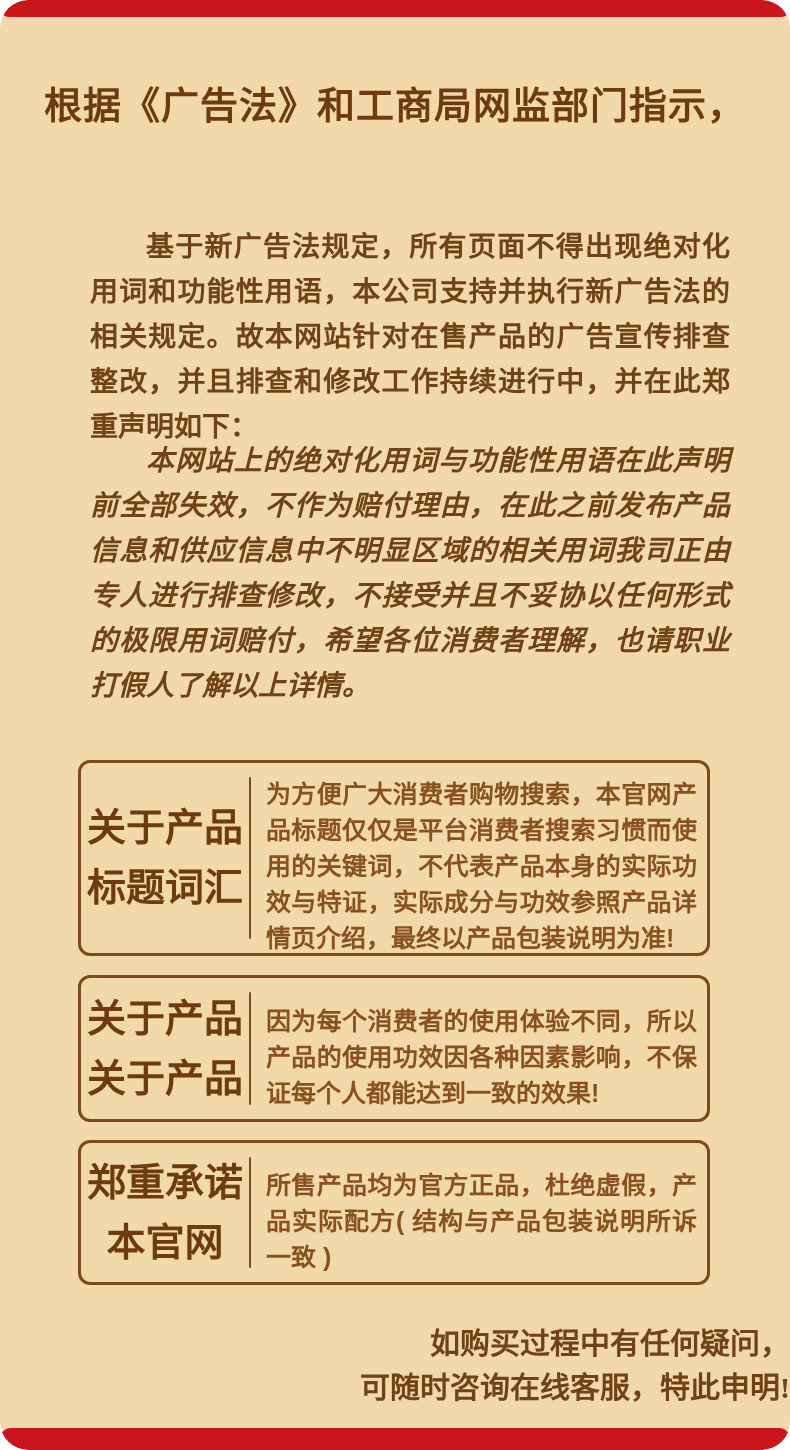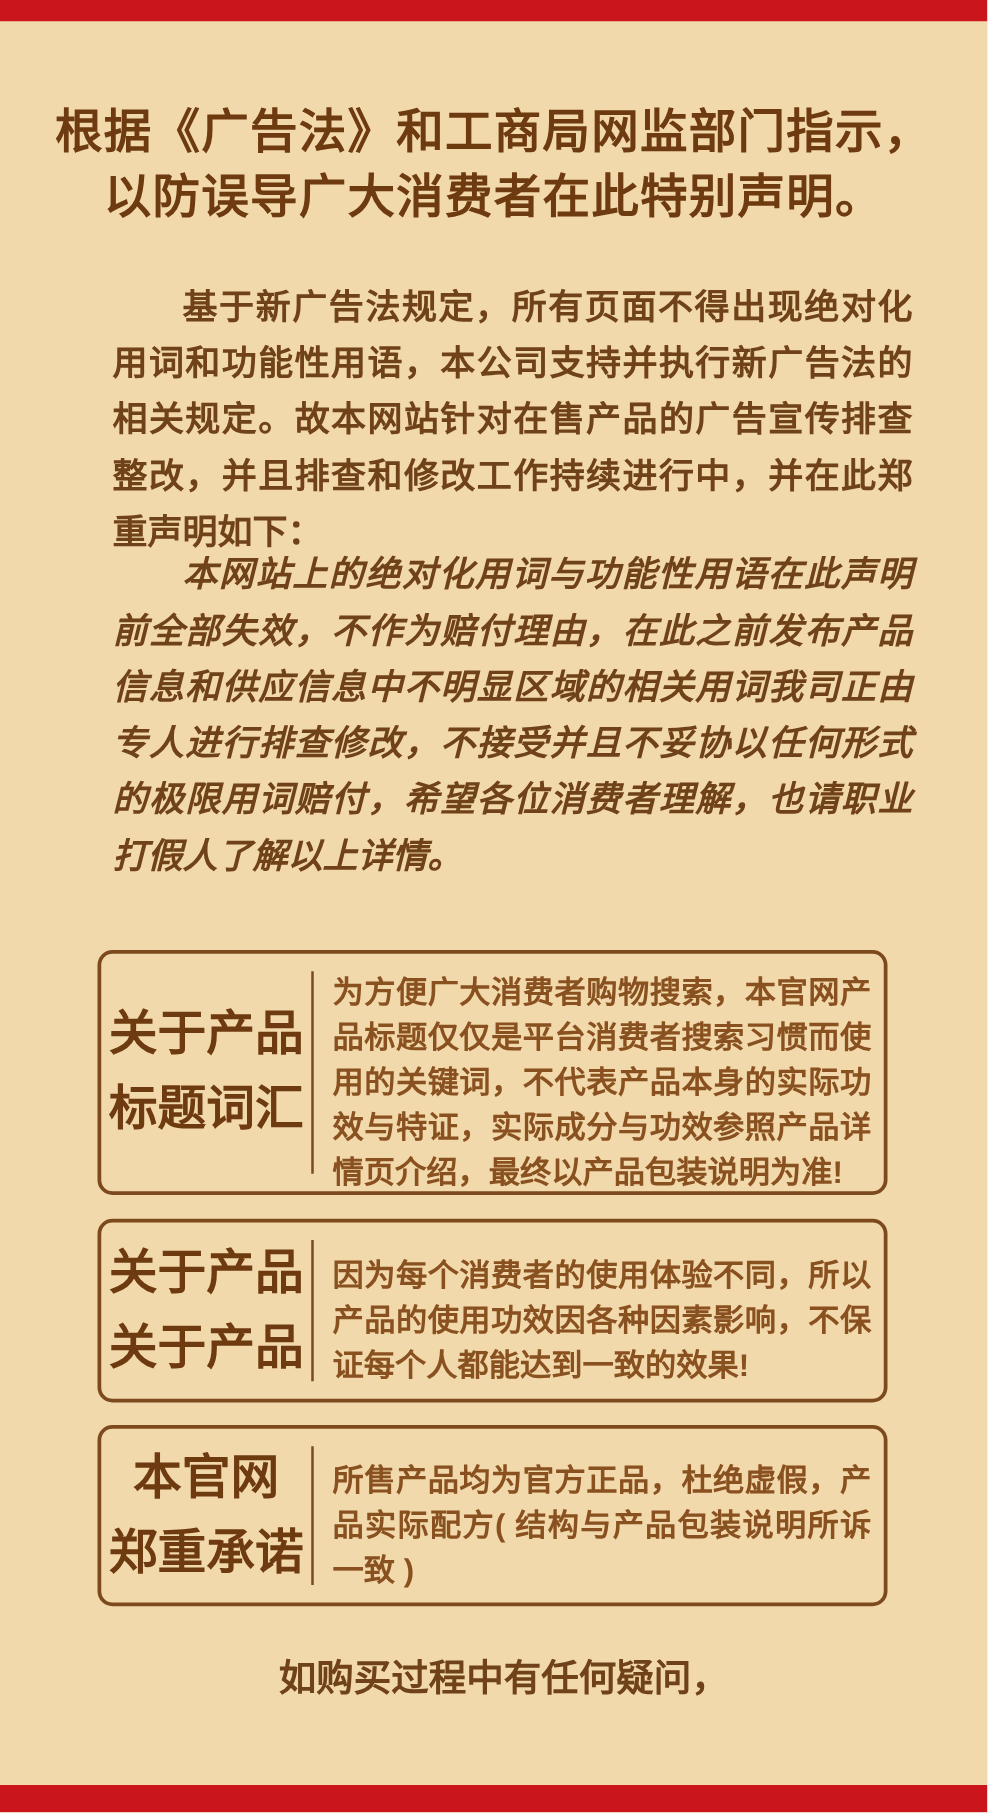--- a/index.html
+++ b/index.html
@@ -3,21 +3,21 @@
 <meta charset="utf-8">
 <style>
   :root{
     --bg:#f2d9ac;
     --red:#c9151b;
     --ink-dark:#6e3a10;
     --ink-body:#70421a;
     --ink-sans:#8a5120;
     --line:#7c4a1d;
   }
-  *{margin:0;padding:0;box-sizing:border-box;}
+  *{margin:0;padding:0;box-sizing:border-box;border-radius:28px;}
   html,body{background:#fff;}
   .page{
     position:relative;
     width:790px;height:1450px;
     background:var(--bg);
     overflow:hidden;
     font-family:"Liberation Serif","DejaVu Serif",serif;
   }
   .bar{position:absolute;left:0;width:790px;background:var(--red);}
   .bar.top{top:0;height:17px;}
@@ -71,38 +71,37 @@
     display:flex;align-items:center;
     padding:22px 10px 6px 15px;
     font-family:"Liberation Sans","DejaVu Sans",sans-serif;
     font-size:25px;font-weight:bold;
     color:var(--ink-sans);
     line-height:36px;
     text-align:justify;
   }
   .footer-note{
     position:absolute;top:1322px;left:0;width:790px;
-    text-align:center;
+    text-align:right;
     font-size:30px;font-weight:bold;
     color:var(--ink-body);
     line-height:44px;
     padding-left:16px;
   }
   .footer-note span{display:block;}
 </style>
 </head>
 <body>
 
 <div class="page">
 
   <div class="bar top"></div>
 
   <h1 class="heading">
     <span>根据《广告法》和工商局网监部门指示，</span>
-    <span>以防误导广大消费者在此特别声明。</span>
   </h1>
 
   <p class="para p1">基于新广告法规定，所有页面不得出现绝对化用词和功能性用语，本公司支持并执行新广告法的相关规定。故本网站针对在售产品的广告宣传排查整改，并且排查和修改工作持续进行中，并在此郑重声明如下：</p>
 
   <p class="para p2">本网站上的绝对化用词与功能性用语在此声明前全部失效，不作为赔付理由，在此之前发布产品信息和供应信息中不明显区域的相关用词我司正由专人进行排查修改，不接受并且不妥协以任何形式的极限用词赔付，希望各位消费者理解，也请职业打假人了解以上详情。</p>
 
   <div class="notice-box b1">
     <div class="box-label">
       <span>关于产品</span>
       <span>标题词汇</span>
@@ -115,26 +114,27 @@
     <div class="box-label">
       <span>关于产品</span>
       <span>关于产品</span>
     </div>
     <div class="box-divider"></div>
     <div class="box-text">因为每个消费者的使用体验不同，所以产品的使用功效因各种因素影响，不保证每个人都能达到一致的效果!</div>
   </div>
 
   <div class="notice-box b3">
     <div class="box-label">
+      <span>郑重承诺</span>
       <span>本官网</span>
-      <span>郑重承诺</span>
     </div>
     <div class="box-divider"></div>
     <div class="box-text">所售产品均为官方正品，杜绝虚假，产品实际配方( 结构与产品包装说明所诉一致 )</div>
   </div>
 
   <div class="footer-note">
     <span>如购买过程中有任何疑问，</span>
+    <span>可随时咨询在线客服，特此申明!</span>
   </div>
 
   <div class="bar bottom"></div>
 
 </div>
 
 </body></html>

